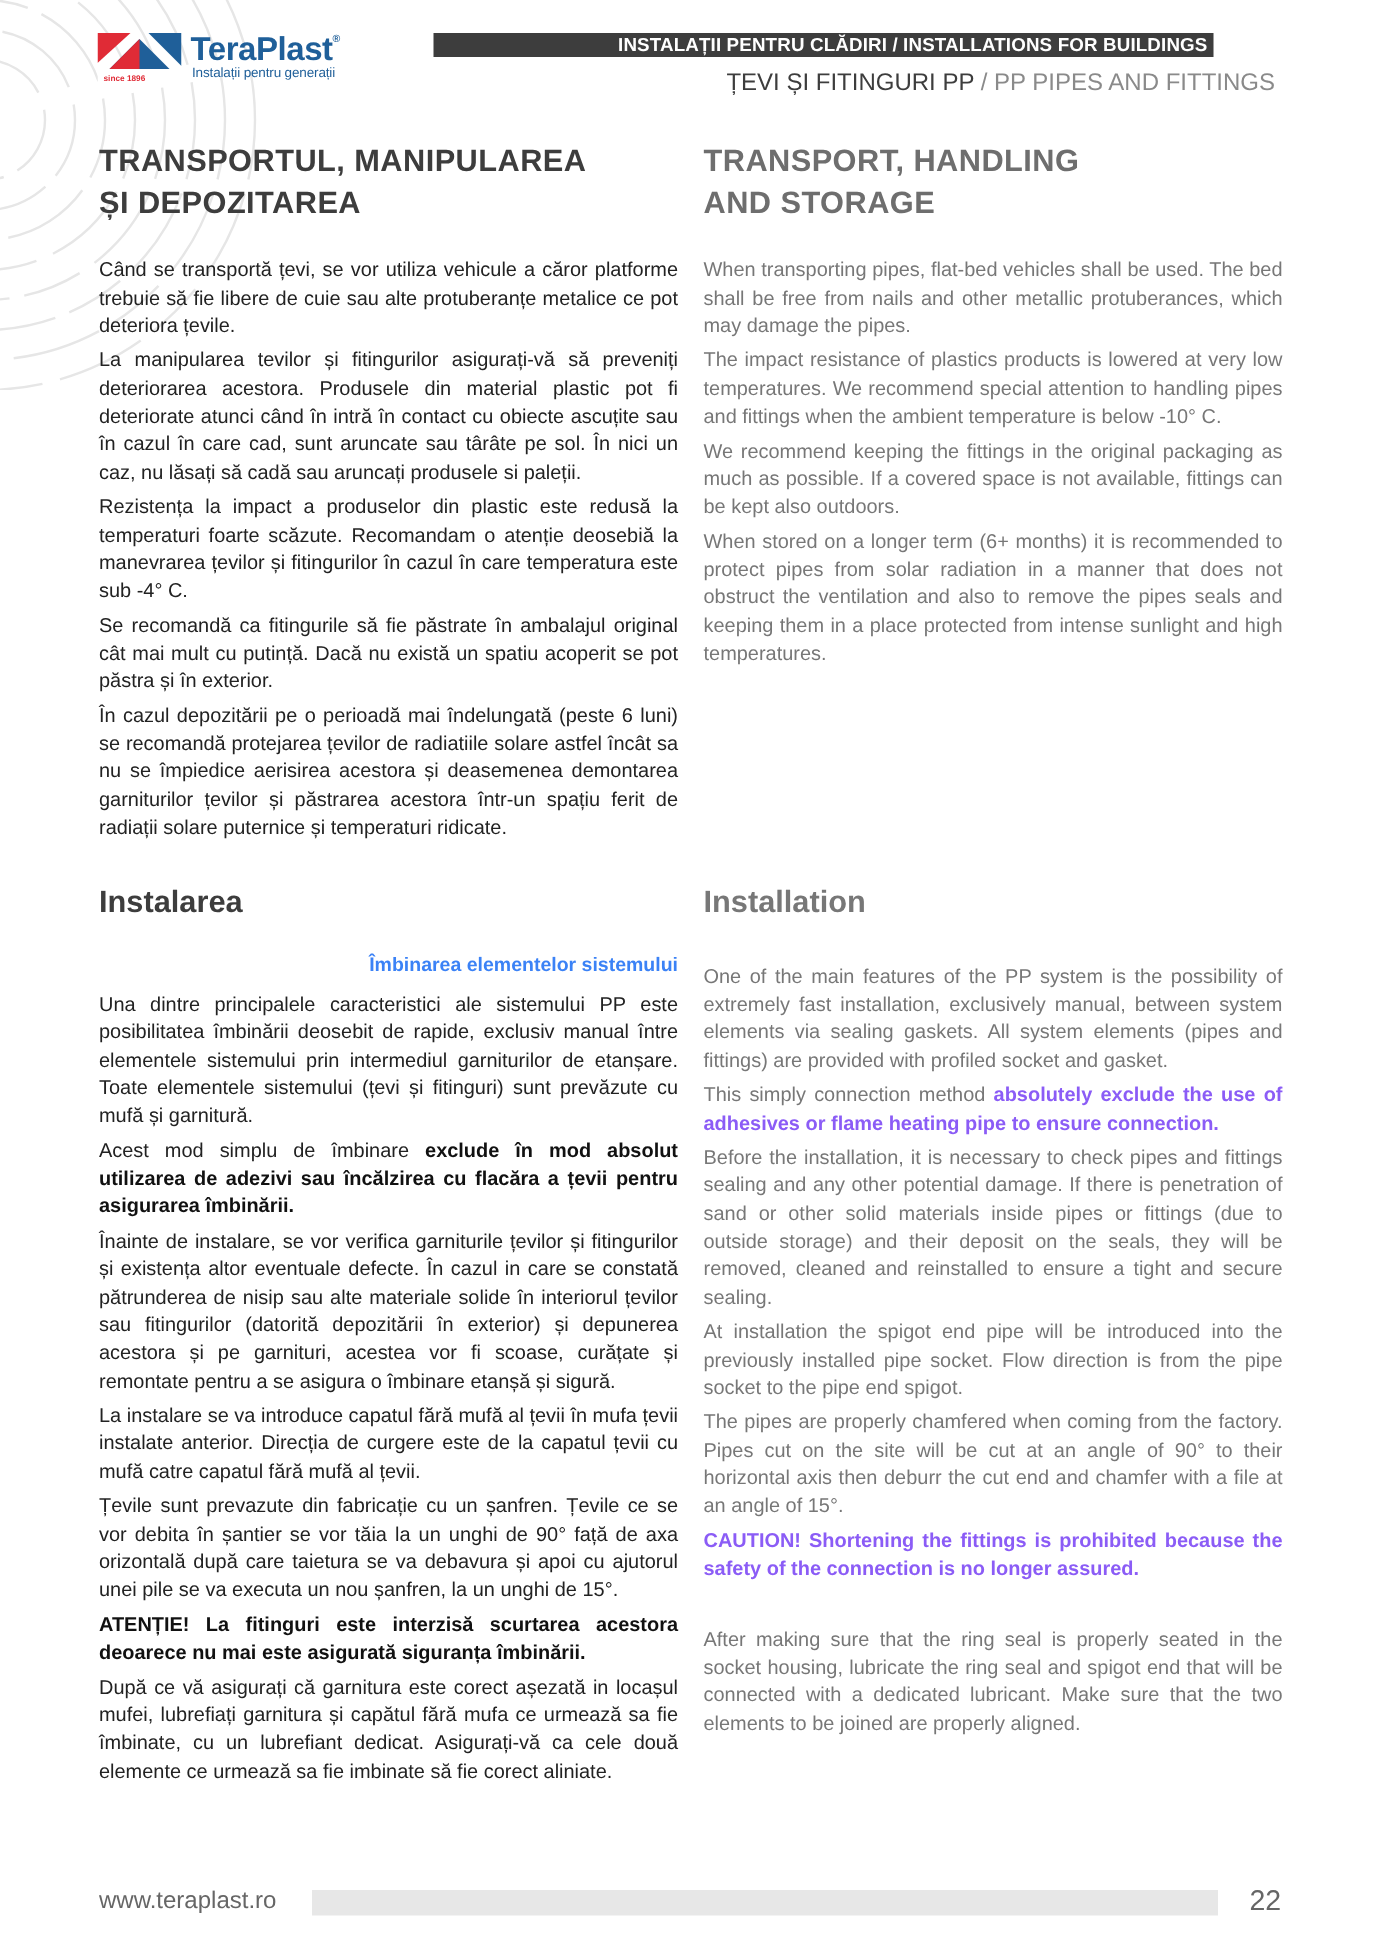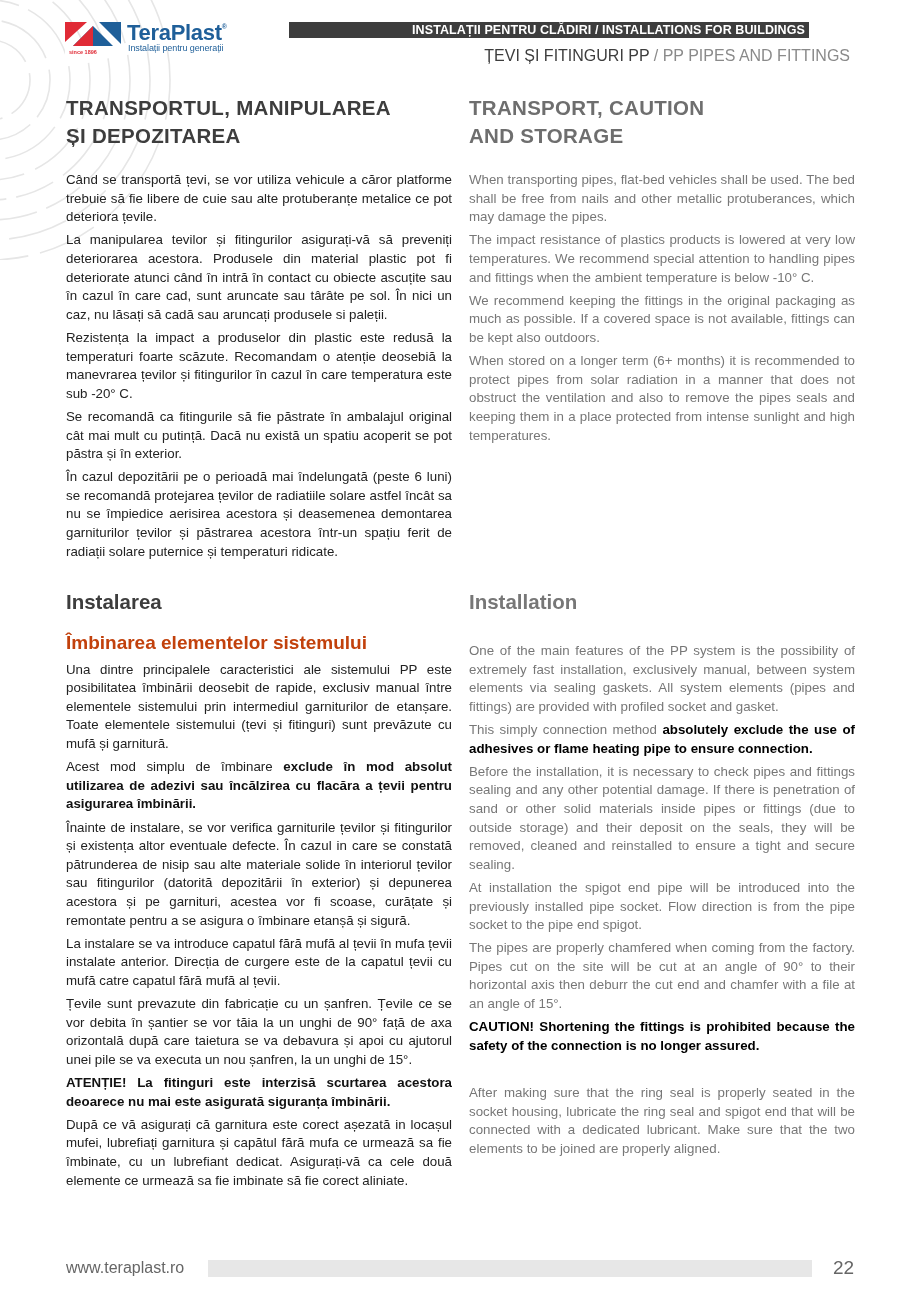--- a/index.html
+++ b/index.html
@@ -16,24 +16,24 @@
   .col { position: absolute; width: 386px; font-size: 13.3px; line-height: 18.6px; text-align: justify; }
   .col.ro { left: 66px; color: #222; }
   .col.en { left: 469px; color: #777; }
   .col p { margin: 0 0 4.6px 0; }
   .h1 { font-weight: bold; font-size: 20.5px; line-height: 28px; letter-spacing: 0.3px; text-align: left; margin: 0; }
   .ro .h1 { color: #3d3d3d; }
   .en .h1 { color: #6e6e6e; }
   .h2 { font-weight: bold; font-size: 20.5px; line-height: 28px; margin: 0; }
   .ro .h2 { color: #3d3d3d; }
   .en .h2 { color: #777; }
-  .h3 { font-weight: bold; font-size: 19px; color: #c2410c; margin: 0; text-align: left; }
+  .h3 { font-weight: bold; font-size: 13px; color: #3b82f6; margin: 0; text-align: right; }
   b, strong { font-weight: bold; }
   .ro strong { color: #111; }
-  .en strong { color: #000000; }
+  .en strong { color: #8b5cf6; }
   .footer-url { position: absolute; left: 66px; top: 1259px; font-size: 16px; color: #666; }
   .footer-bar { position: absolute; left: 208px; top: 1260px; width: 604px; height: 17px; background: #e7e7e7; }
   .footer-page { position: absolute; left: 833px; top: 1257px; font-size: 19px; color: #666; }
 </style>
 </head>
 <body>
 
 <svg class="bg-arcs" viewBox="0 0 260 260">
   <g fill="none" stroke="#e6e6e6" stroke-width="1.6" stroke-dasharray="40 10 60 12">
     <circle cx="-10" cy="80" r="40"></circle>
@@ -63,27 +63,27 @@
 <div class="header-bar">INSTALAȚII PENTRU CLĂDIRI / INSTALLATIONS FOR BUILDINGS</div>
 <div class="header-sub">
   <span>ȚEVI ȘI FITINGURI PP</span><span class="en"> / </span><span class="en">PP PIPES AND FITTINGS</span>
 </div>
 
 <div class="col ro" style="top:94px;">
   <h1 class="h1"><span>TRANSPORTUL, MANIPULAREA</span><br><span>ȘI DEPOZITAREA</span></h1>
   <div style="height:21px"></div>
   <p>Când se transportă țevi, se vor utiliza vehicule a căror platforme trebuie să fie libere de cuie sau alte protuberanțe metalice ce pot deteriora țevile.</p>
   <p>La manipularea tevilor și fitingurilor asigurați-vă să preveniți deteriorarea acestora. Produsele din material plastic pot fi deteriorate atunci când în intră în contact cu obiecte ascuțite sau în cazul în care cad, sunt aruncate sau târâte pe sol. În nici un caz, nu lăsați să cadă sau aruncați produsele si paleții.</p>
-  <p>Rezistența la impact a produselor din plastic este redusă la temperaturi foarte scăzute. Recomandam o atenție deosebiă la manevrarea țevilor și fitingurilor în cazul în care temperatura este sub -20° C.</p>
+  <p>Rezistența la impact a produselor din plastic este redusă la temperaturi foarte scăzute. Recomandam o atenție deosebiă la manevrarea țevilor și fitingurilor în cazul în care temperatura este sub -4° C.</p>
   <p>Se recomandă ca fitingurile să fie păstrate în ambalajul original cât mai mult cu putință. Dacă nu există un spatiu acoperit se pot păstra și în exterior.</p>
   <p>În cazul depozitării pe o perioadă mai îndelungată (peste 6 luni) se recomandă protejarea țevilor de radiatiile solare astfel încât sa nu se împiedice aerisirea acestora și deasemenea demontarea garniturilor țevilor și păstrarea acestora într-un spațiu ferit de radiații solare puternice și temperaturi ridicate.</p>
 </div>
 
 <div class="col en" style="top:94px;">
-  <h1 class="h1"><span>TRANSPORT, CAUTION</span><br><span>AND STORAGE</span></h1>
+  <h1 class="h1"><span>TRANSPORT, HANDLING</span><br><span>AND STORAGE</span></h1>
   <div style="height:21px"></div>
   <p>When transporting pipes, flat-bed vehicles shall be used. The bed shall be free from nails and other metallic protuberances, which may damage the pipes.</p>
   <p>The impact resistance of plastics products is lowered at very low temperatures. We recommend special attention to handling pipes and fittings when the ambient temperature is below -10° C.</p>
   <p>We recommend keeping the fittings in the original packaging as much as possible. If a covered space is not available, fittings can be kept also outdoors.</p>
   <p>When stored on a longer term (6+ months) it is recommended to protect pipes from solar radiation in a manner that does not obstruct the ventilation and also to remove the pipes seals and keeping them in a place protected from intense sunlight and high temperatures.</p>
 </div>
 
 <div class="col ro" style="top:588px;">
   <h2 class="h2">Instalarea</h2>
   <div style="height:18px"></div>

